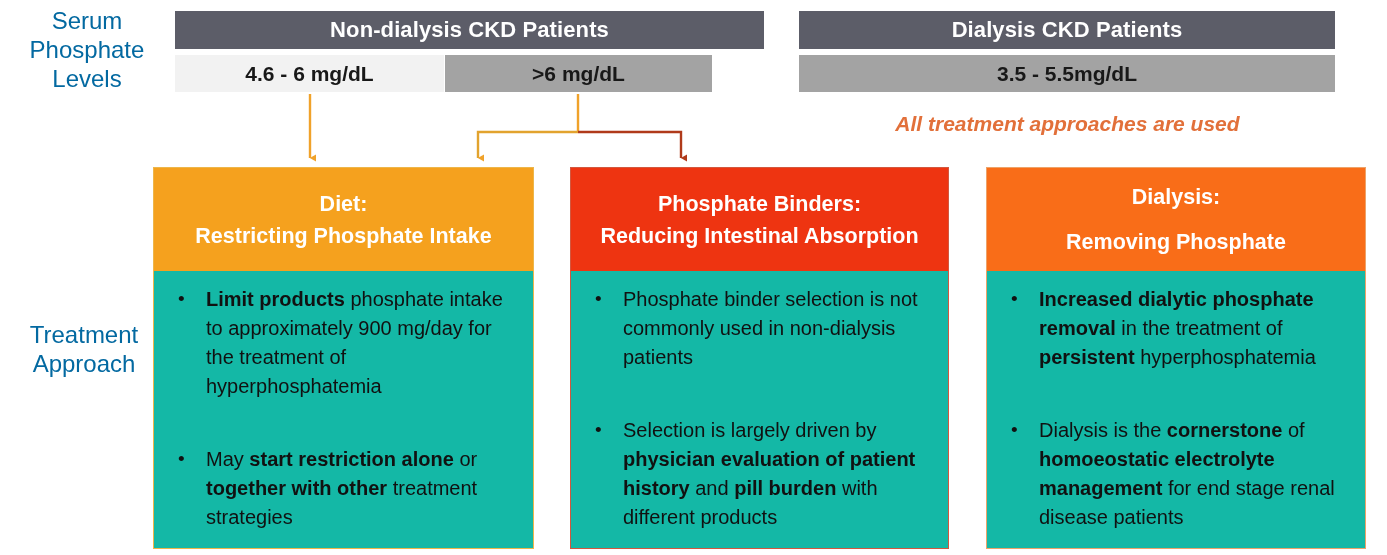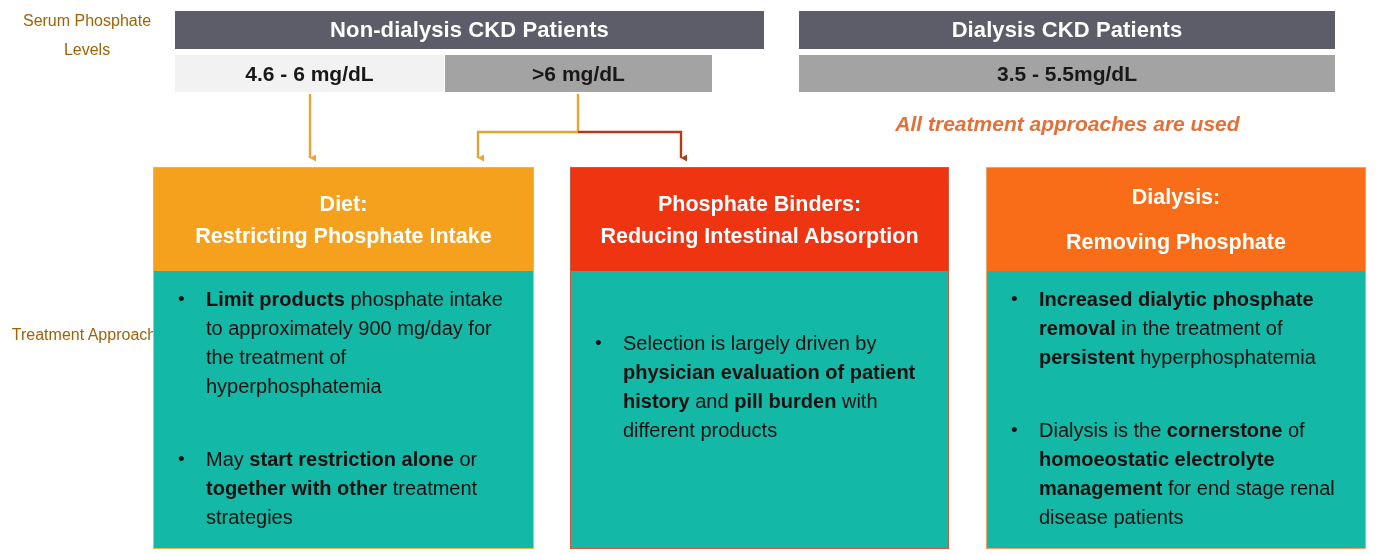--- a/index.html
+++ b/index.html
@@ -5,21 +5,21 @@
   html,body{margin:0;padding:0;background:#ffffff;}
   body{
     width:1387px;height:555px;position:relative;overflow:hidden;
     font-family:"Liberation Sans","DejaVu Sans",sans-serif;
     -webkit-font-smoothing:antialiased;
   }
   .abs{position:absolute;box-sizing:border-box;}
 
   
   .row-label{
-    color:#a16207;font-size:16px;line-height:29px;text-align:center;
+    color:#0369a1;font-size:24px;line-height:29px;text-align:center;
     font-weight:400;
   }
   #label-serum{left:8px;top:6px;width:158px;}
   #label-treat{left:8px;top:320px;width:152px;}
 
   
   .grp-title{
     background:#5c5d68;color:#ffffff;font-weight:700;font-size:22px;
     display:flex;align-items:center;justify-content:center;letter-spacing:.1px;
   }
@@ -121,20 +121,21 @@
   </div>
 </div>
 
 <div class="abs card" id="card2">
   <div class="card-head">
     <span>Phosphate Binders:</span>
     <span>Reducing Intestinal Absorption</span>
   </div>
   <div class="card-body">
     <ul class="bullets">
+        <li><span>Phosphate binder selection is not commonly used in non-dialysis patients</span></li>
         <li><span>Selection is largely driven by </span><b>physician evaluation of patient history</b><span> and </span><b>pill burden</b><span> with different products</span></li>
       </ul>
   </div>
 </div>
 
 <div class="abs card" id="card3">
   <div class="card-head">
     <span>Dialysis:</span>
     <span>Removing Phosphate</span>
   </div>

